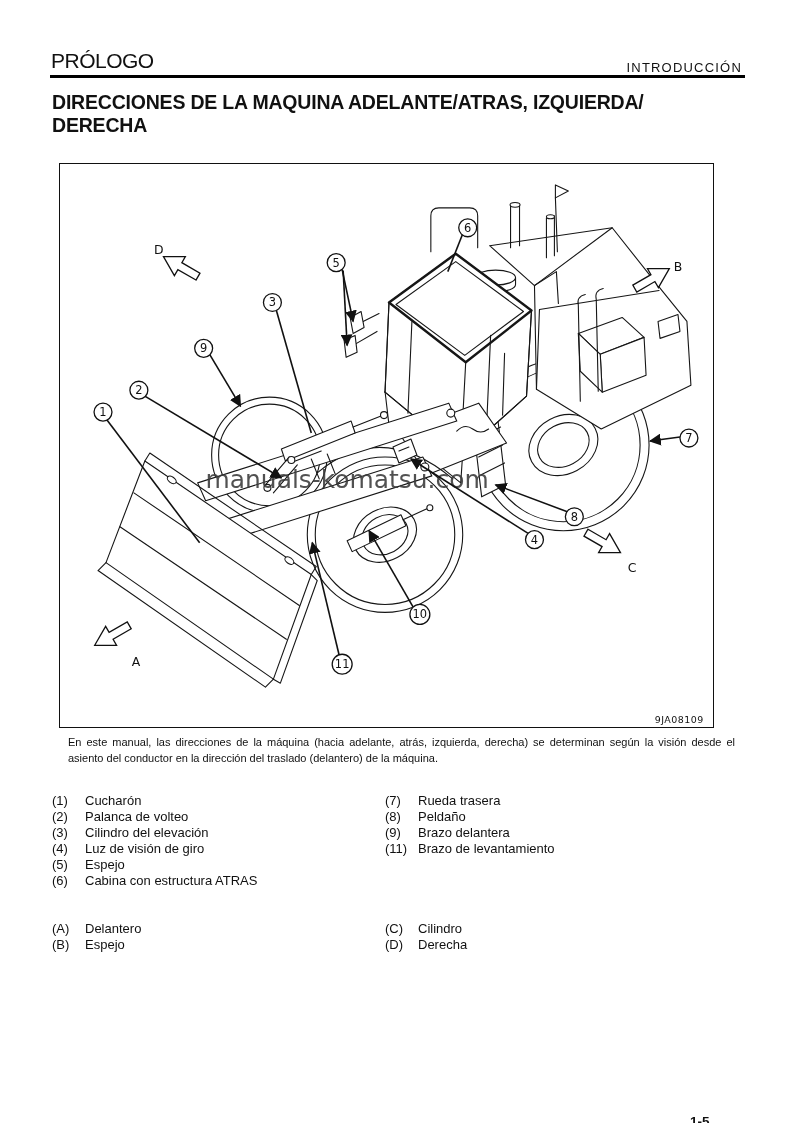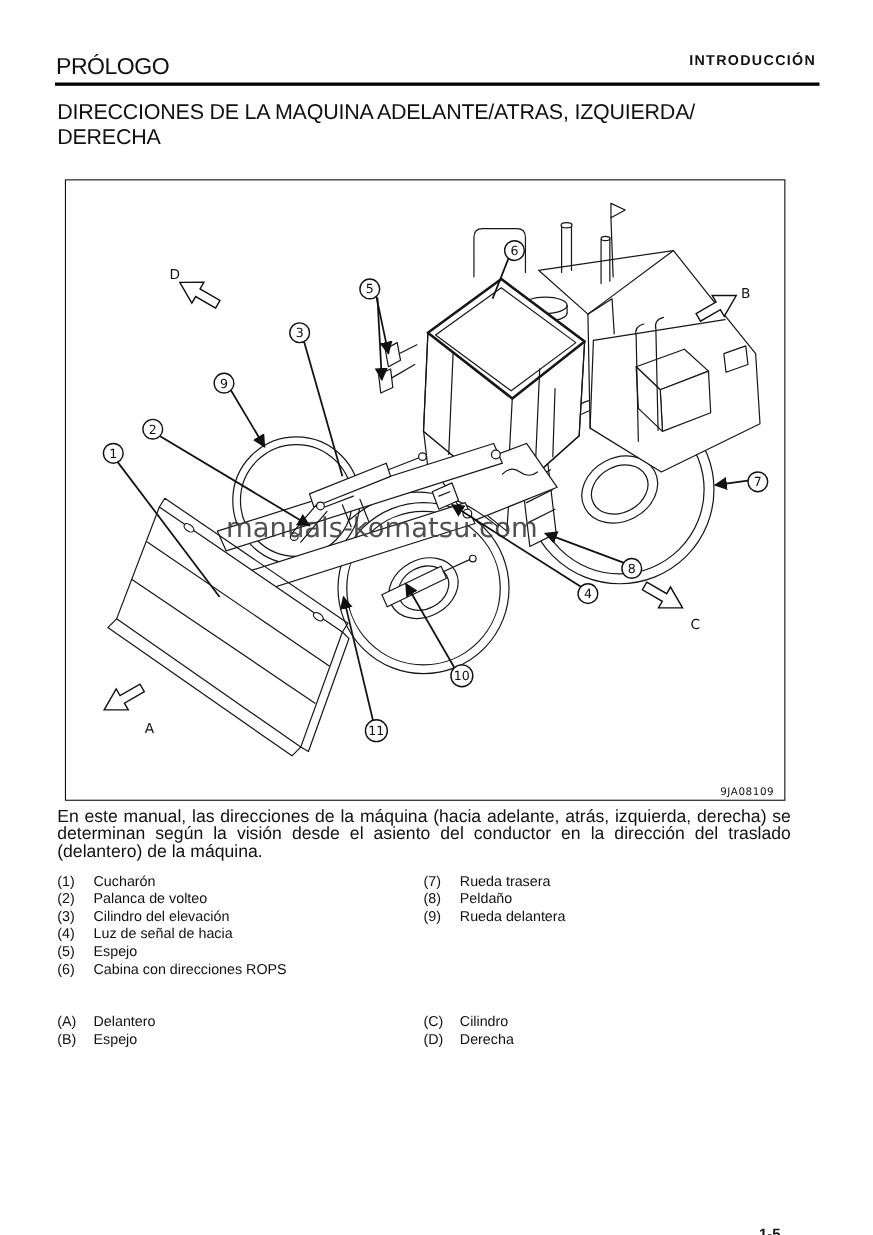--- a/index.html
+++ b/index.html
@@ -1,31 +1,31 @@
 <!DOCTYPE html>
 <html><head>
 <meta charset="utf-8">
 <style>
   html,body{margin:0;padding:0;background:#fff;}
   .page{position:relative;width:794px;height:1123px;background:#fff;overflow:hidden;
         font-family:"Liberation Sans",sans-serif;color:#111;}
   
   .hdr-left{position:absolute;left:51px;top:49px;font-size:21px;letter-spacing:-0.5px;
             font-family:"Liberation Sans",sans-serif;}
-  .hdr-right{position:absolute;right:52px;top:47px;font-size:13px;letter-spacing:1.2px;font-weight:bold;}
+  .hdr-right{position:absolute;right:52px;top:60px;font-size:13px;letter-spacing:1.2px;}
   .hdr-rule{position:absolute;left:50px;top:75px;width:695px;height:3px;background:#000;}
   
   .doc-title{position:absolute;left:52px;top:91px;width:680px;font-size:19.5px;
-             font-weight:normal;line-height:22.5px;letter-spacing:-0.2px;}
+             font-weight:bold;line-height:22.5px;letter-spacing:-0.2px;}
   
   .figure-box{position:absolute;left:59px;top:163px;width:655px;height:565px;
               border:1.2px solid #111;box-sizing:border-box;background:#fff;}
   .figure-box svg{display:block;width:100%;height:100%;}
   
-  .intro{position:absolute;left:52px;top:735px;width:667px;font-size:16px;
+  .intro{position:absolute;left:68px;top:735px;width:667px;font-size:11px;
          line-height:15.8px;text-align:justify;}
   
   .legend{position:absolute;left:52px;top:793px;width:690px;}
   .legend .col-l{position:absolute;left:0;top:0;width:330px;}
   .legend .col-r{position:absolute;left:333px;top:0;width:340px;}
   .lrow{display:flex;height:16px;font-size:13px;line-height:16px;}
   .lrow .num{width:33px;flex:none;}
   .letters{position:absolute;left:52px;top:921px;width:690px;}
   
   .pagenum{position:absolute;left:690px;top:1074px;font-size:13.5px;font-weight:bold;margin-top:40px;}
@@ -262,43 +262,47 @@
       <div class="lrow">
           <span class="num">(2)</span>
           <span>Palanca de volteo</span>
         </div>
       <div class="lrow">
           <span class="num">(3)</span>
           <span>Cilindro del elevación</span>
         </div>
       <div class="lrow">
           <span class="num">(4)</span>
-          <span>Luz de señal de hacia</span>
+          <span>Luz de visión de giro</span>
         </div>
       <div class="lrow">
           <span class="num">(5)</span>
           <span>Espejo</span>
         </div>
       <div class="lrow">
           <span class="num">(6)</span>
-          <span>Cabina con direcciones ROPS</span>
+          <span>Cabina con estructura ATRAS</span>
         </div>
     </div>
     <div class="col-r">
       <div class="lrow">
           <span class="num">(7)</span>
           <span>Rueda trasera</span>
         </div>
       <div class="lrow">
           <span class="num">(8)</span>
           <span>Peldaño</span>
         </div>
       <div class="lrow">
           <span class="num">(9)</span>
-          <span>Rueda delantera</span>
+          <span>Brazo delantera</span>
+        </div>
+      <div class="lrow">
+          <span class="num">(11)</span>
+          <span>Brazo de levantamiento</span>
         </div>
     </div>
   </div>
 
   <div class="letters">
     <div class="col-l" style="position:absolute;left:0;top:0;width:330px;">
       <div class="lrow">
           <span class="num">(A)</span>
           <span>Delantero</span>
         </div>

